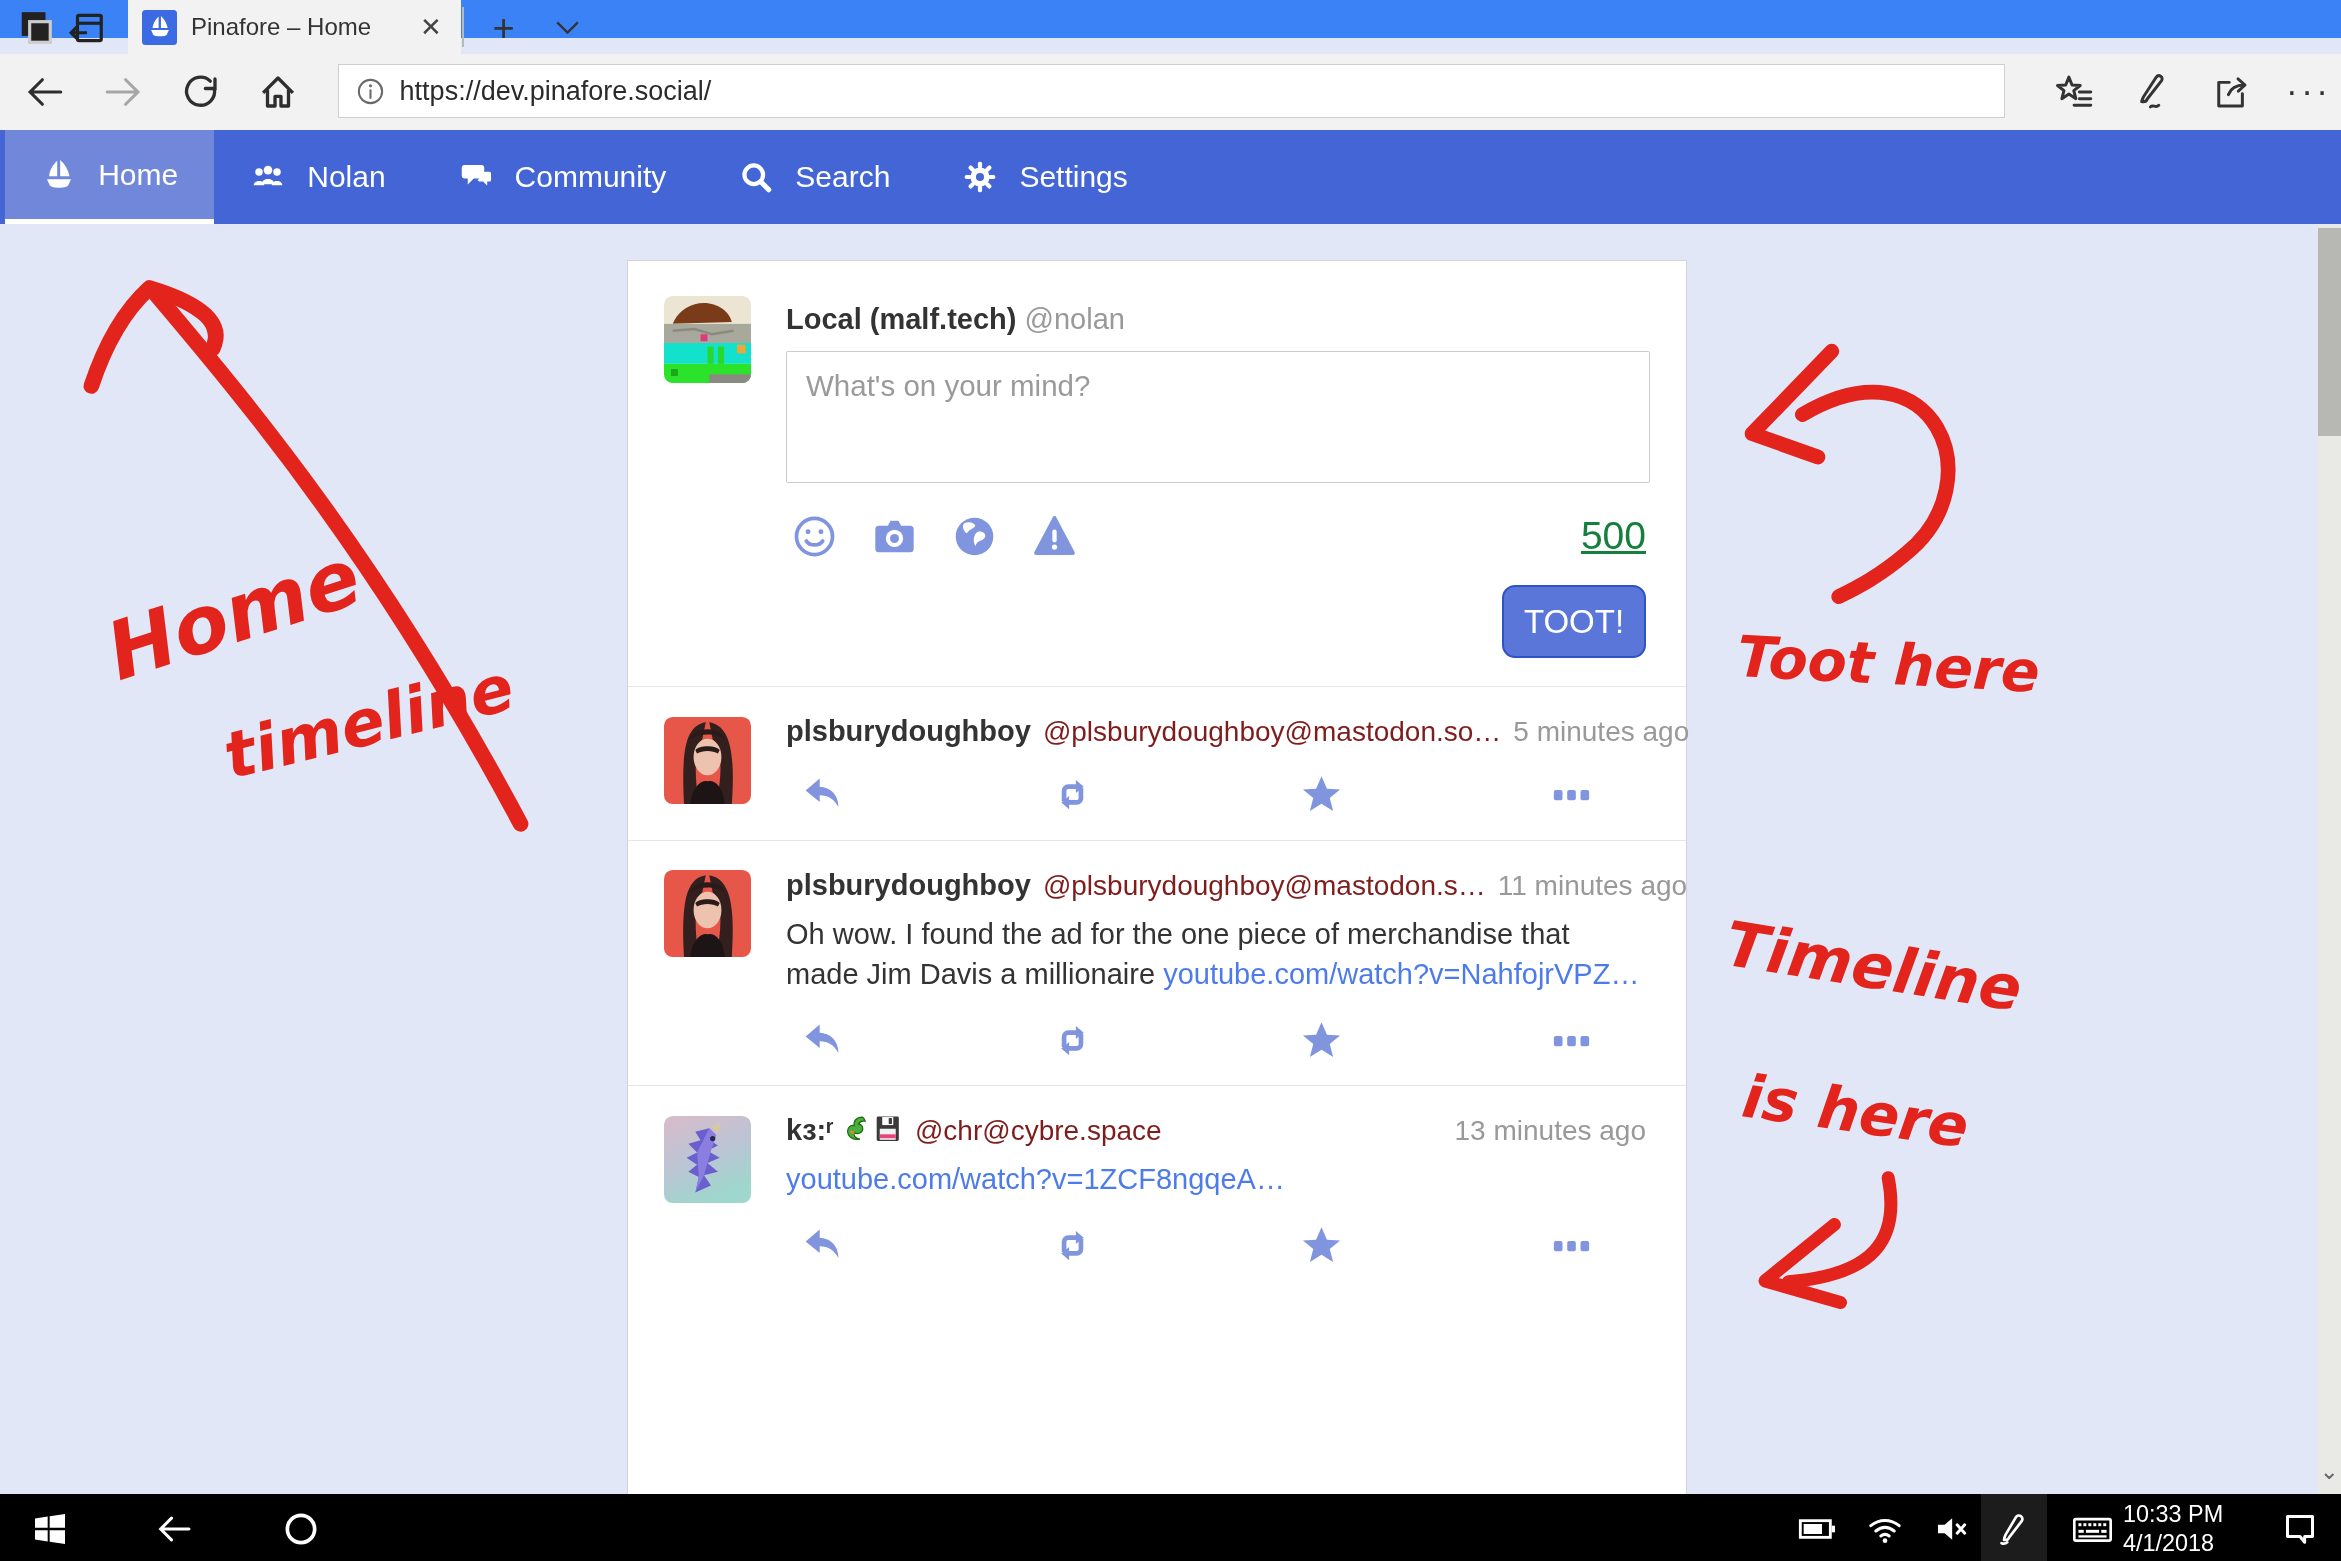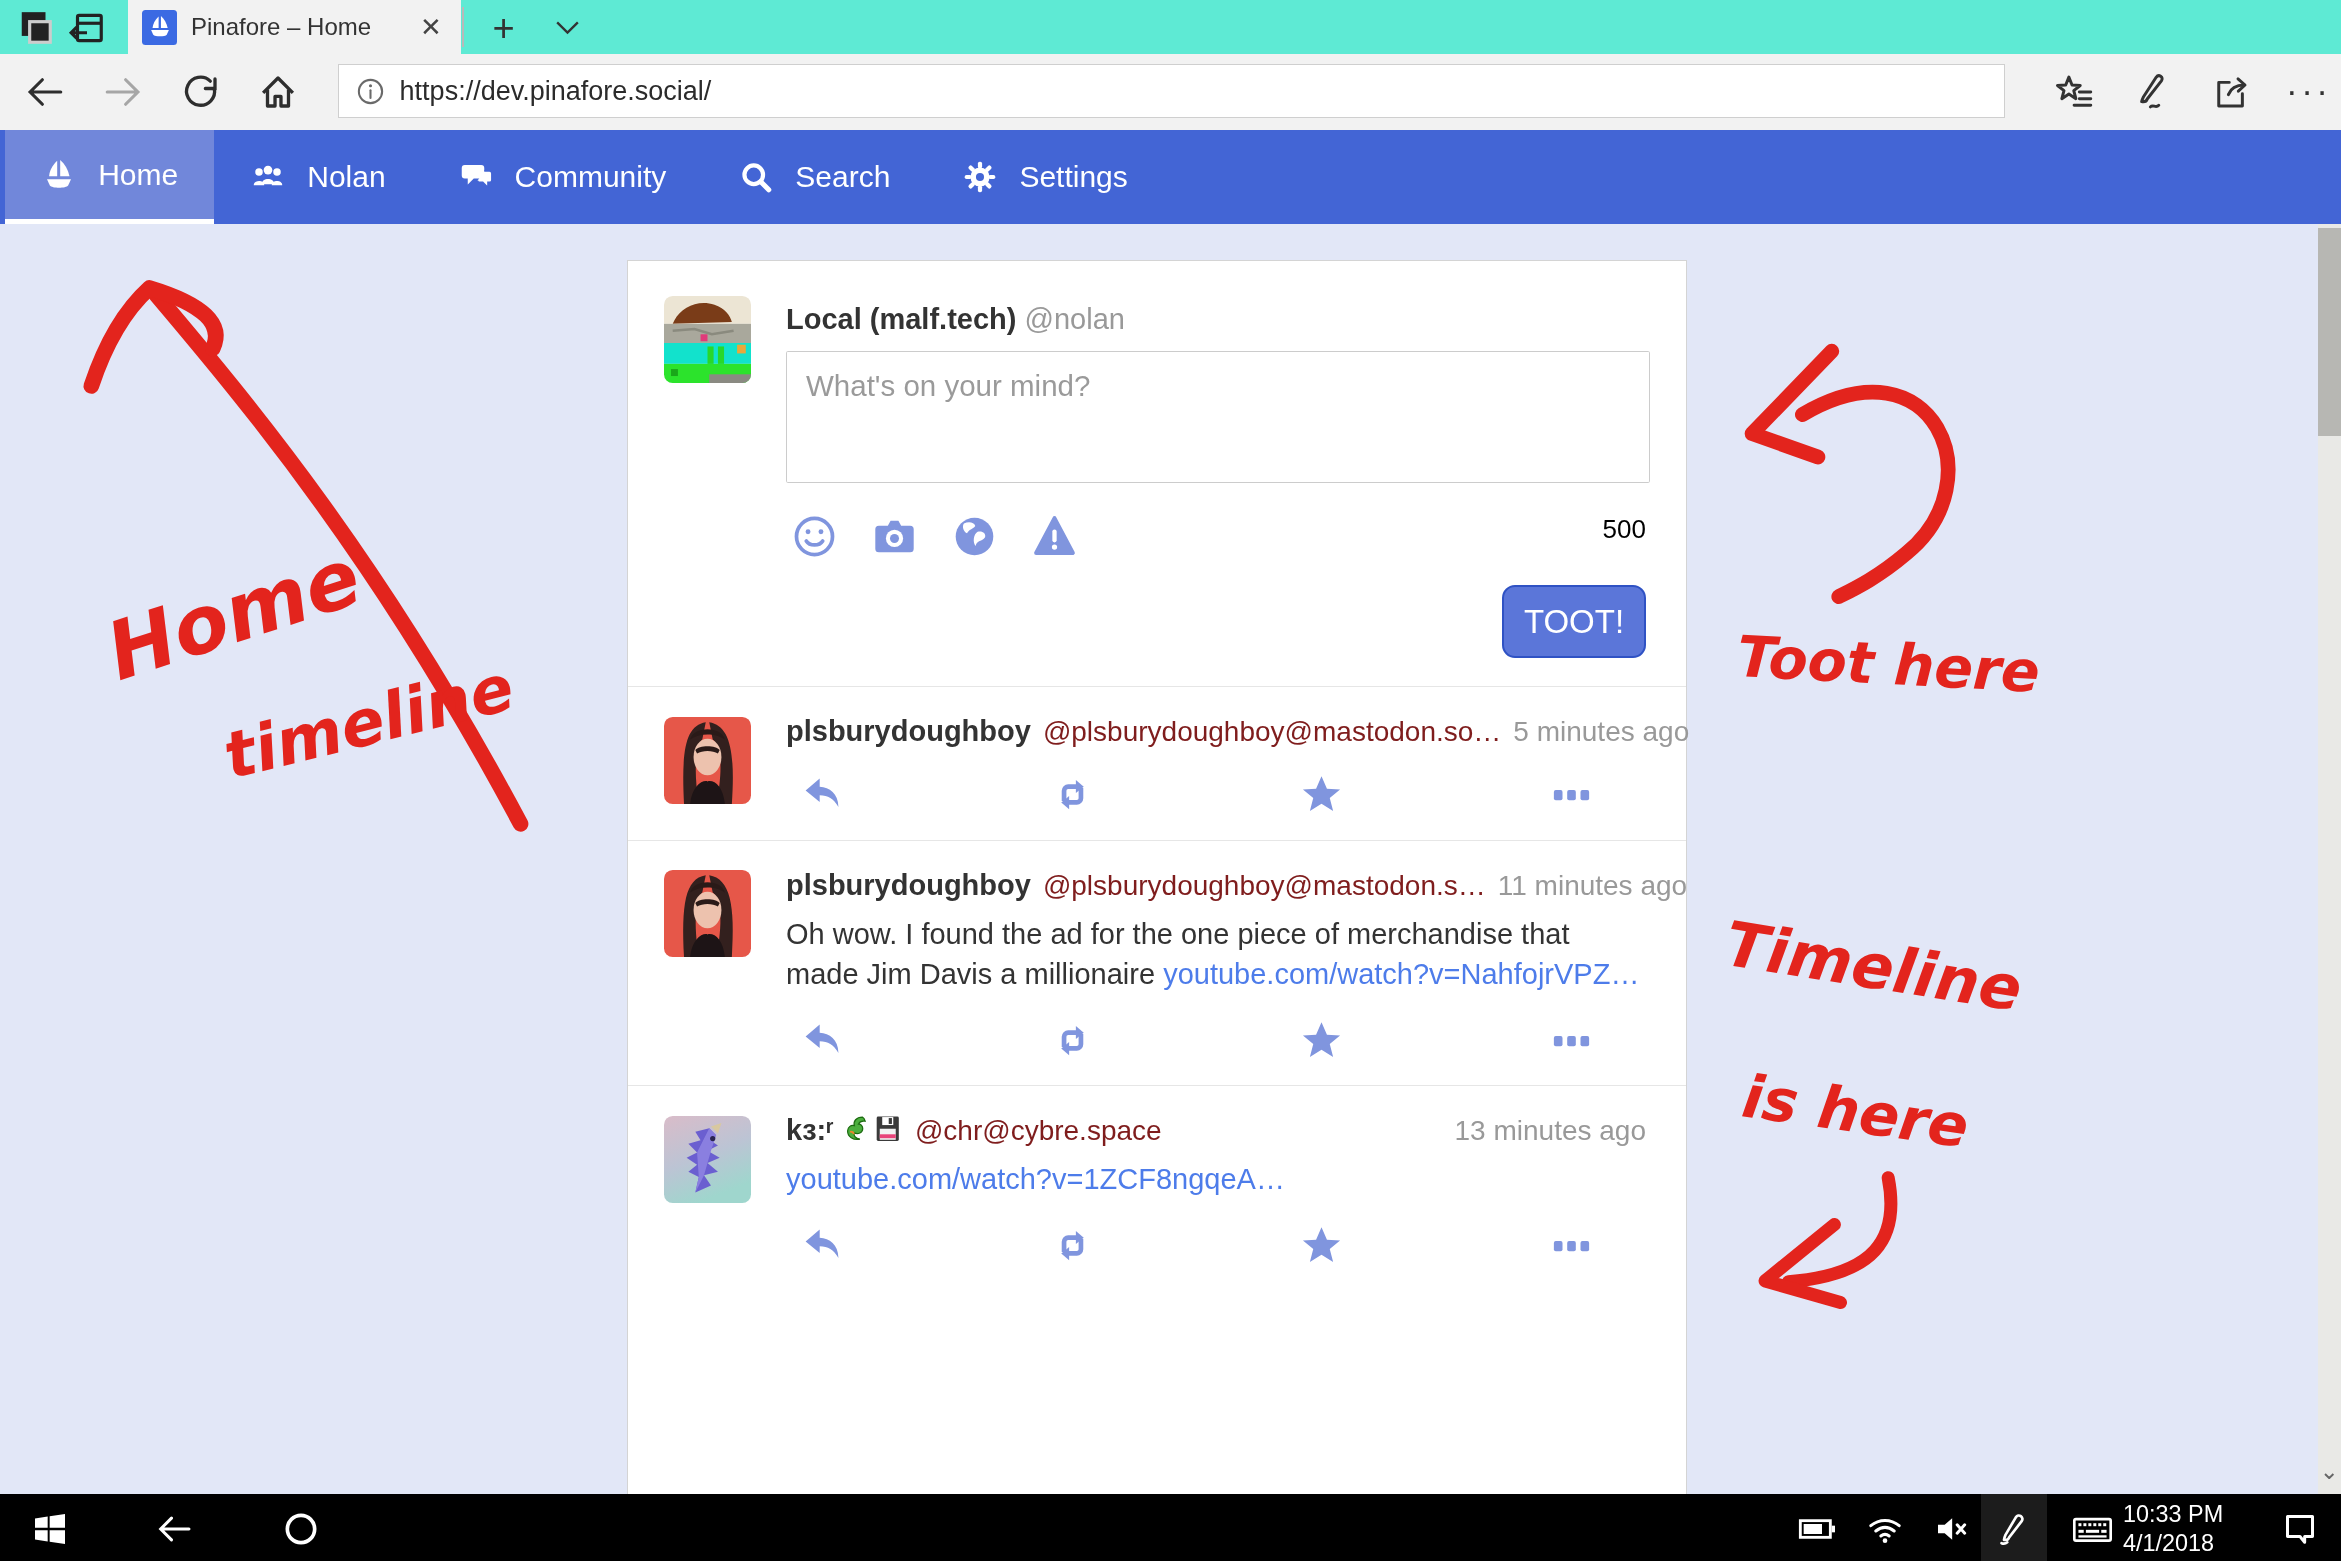--- a/index.html
+++ b/index.html
@@ -1,21 +1,21 @@
 <!DOCTYPE html>
 <html style="font-size:14px"><head>
 <meta charset="utf-8">
 <style>
   * { margin:0; padding:0; box-sizing:border-box; }
   html,body { width:2342px; height:1561px; }
   body { font-family:"Liberation Sans","DejaVu Sans",sans-serif; }
   #screen { position:relative; width:2342px; height:1561px; overflow:hidden; background:#e2e7f7; }
 
   
-  #tabbar { position:absolute; left:0; top:0; width:2342px; height:54px; background:#5eead4; }
+  #tabbar { position:absolute; left:0; top:0; width:2342px; height:38px; background:#3b82f6; }
   .tab-tool { position:absolute; top:8.7px; width:38px; height:38px; color:#222; }
   #tab { position:absolute; left:128px; top:0; width:333px; height:54px; background:#f2f2f2;
          display:flex; align-items:center; padding:0 14px; }
   #tab-favicon { width:35px; height:35px; background:#3b6ae3; border-radius:3.5px; display:flex; align-items:center; justify-content:center; }
   #tab-title { margin-left:14px; font-size:24px; color:#333; flex:1; white-space:nowrap; overflow:hidden; }
   #tab-close { font-size:26px; color:#444; padding:0 5.2px; cursor:default; }
   .tab-sep { position:absolute; left:462px; top:7px; width:1.7px; height:40px; background:#b9b9b9; }
   #newtab-btn { position:absolute; left:482px; top:7px; font-size:38px; color:#333; width:43px; text-align:center; font-weight:300;}
   #tablist-btn { position:absolute; left:552px; top:12px; color:#333; }
 
@@ -40,21 +40,21 @@
   #compose { position:relative; height:425px; }
   #compose-name { position:absolute; left:158px; top:42px; font-size:29px; color:#333; }
   #compose-name b { font-weight:700; }
   #compose-handle { color:#999; font-weight:400; }
   #compose-textarea { position:absolute; left:158px; top:90px; width:864px; height:132px; border:1.7px solid #ccc;
                       border-radius:1.7px; font-family:"Liberation Sans",sans-serif; font-size:29.5px; color:#333;
                       padding:17.3px 19px; resize:none; background:#fff; }
   #compose-textarea::placeholder { color:#9a9a9a; }
   #compose-icons { position:absolute; left:163px; top:252px; display:flex; gap:33px; color:#8095de; }
   .c-ico { width:47px; height:47px; }
-  #char-count { position:absolute; right:40px; top:253px; font-size:26px; color:#000000; }
+  #char-count { position:absolute; right:40px; top:253px; font-size:39px; color:#15803d;text-decoration:underline; }
   #toot-btn { position:absolute; right:40px; top:324px; width:144px; height:73px; background:#5b76d9;
               border:2.6px solid #2f52c4; border-radius:13px; color:#fff; font-size:33px;
               font-family:"Liberation Sans",sans-serif; }
 
   .post { position:relative; border-top:1.7px solid #e6e6e6; padding:28px 40px 22.6px 158px; }
   .post .avatar { top:29.5px; }
   .post-head { display:flex; align-items:baseline; gap:12px; }
   .post-name { font-size:29px; font-weight:700; color:#333; white-space:nowrap; }
   .post-handle { font-size:28px; color:#7f1d1d; white-space:nowrap; }
   .post-time { margin-left:auto; font-size:28px; color:#999; white-space:nowrap; }

